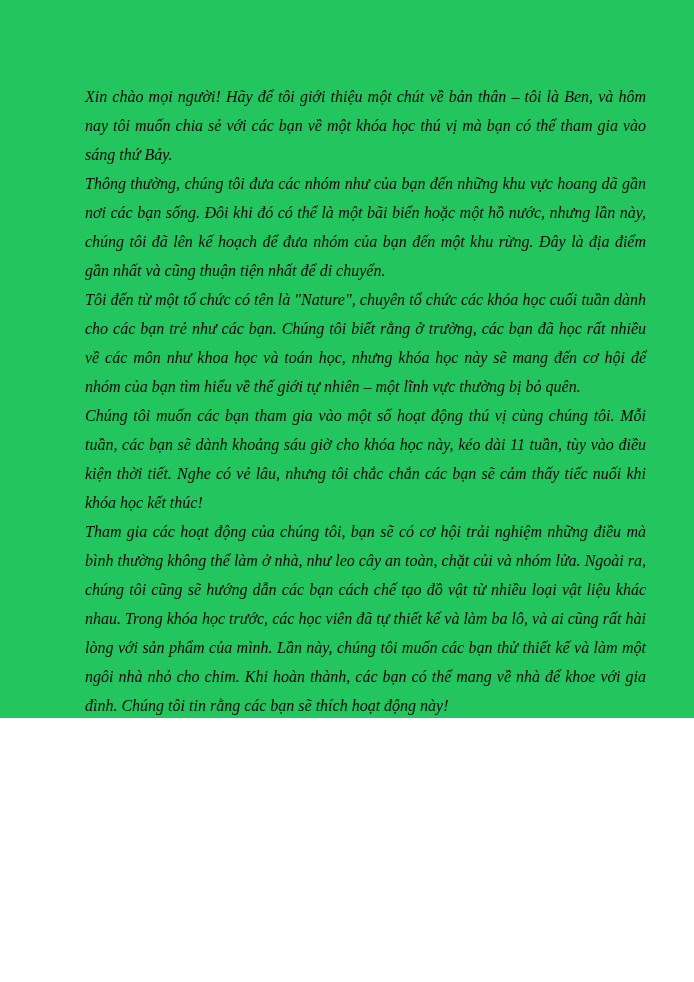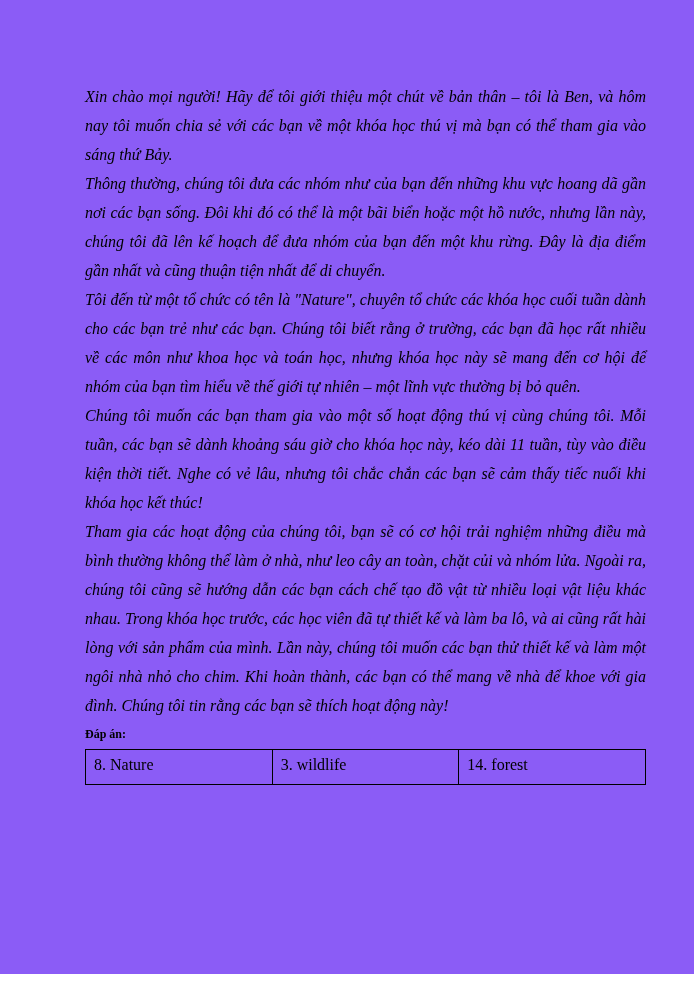--- a/index.html
+++ b/index.html
@@ -4,22 +4,22 @@
 <style>
   html, body {
     margin: 0;
     padding: 0;
     background: #ffffff;
   }
   .page {
     position: relative;
     box-sizing: border-box;
     width: 694px;
-    height: 974px;
-    background: #8b5cf6;
+    height: 718px;
+    background: #22c55e;
     color: #000000;
     padding: 82px 48px 0 85px;
     overflow: hidden;
   }
   .doc-par {
     margin: 0;
     font-family: "Liberation Serif", "DejaVu Serif", serif;
     font-style: italic;
     font-size: 16px;
     line-height: 29px;

